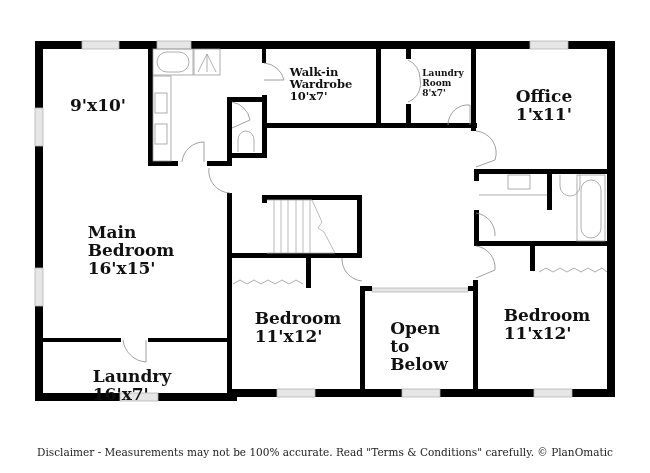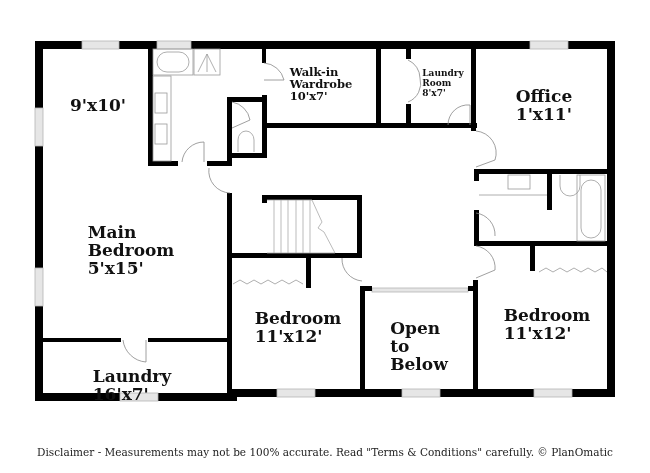--- a/index.html
+++ b/index.html
@@ -152,21 +152,21 @@
 </div>
 
 <div class="label big" style="left:544px; top:106px;">
   <span>Office</span>
   <span>1'x11'</span>
 </div>
 
 <div class="label big" style="left:131px; top:251px;">
   <span>Main</span>
   <span>Bedroom</span>
-  <span>5'x15'</span>
+  <span>16'x15'</span>
 </div>
 
 <div class="label big" style="left:298px; top:328px;">
   <span>Bedroom</span>
   <span>11'x12'</span>
 </div>
 
 <div class="label big" style="left:419px; top:347px;">
   <span>Open</span>
   <span>to</span>

